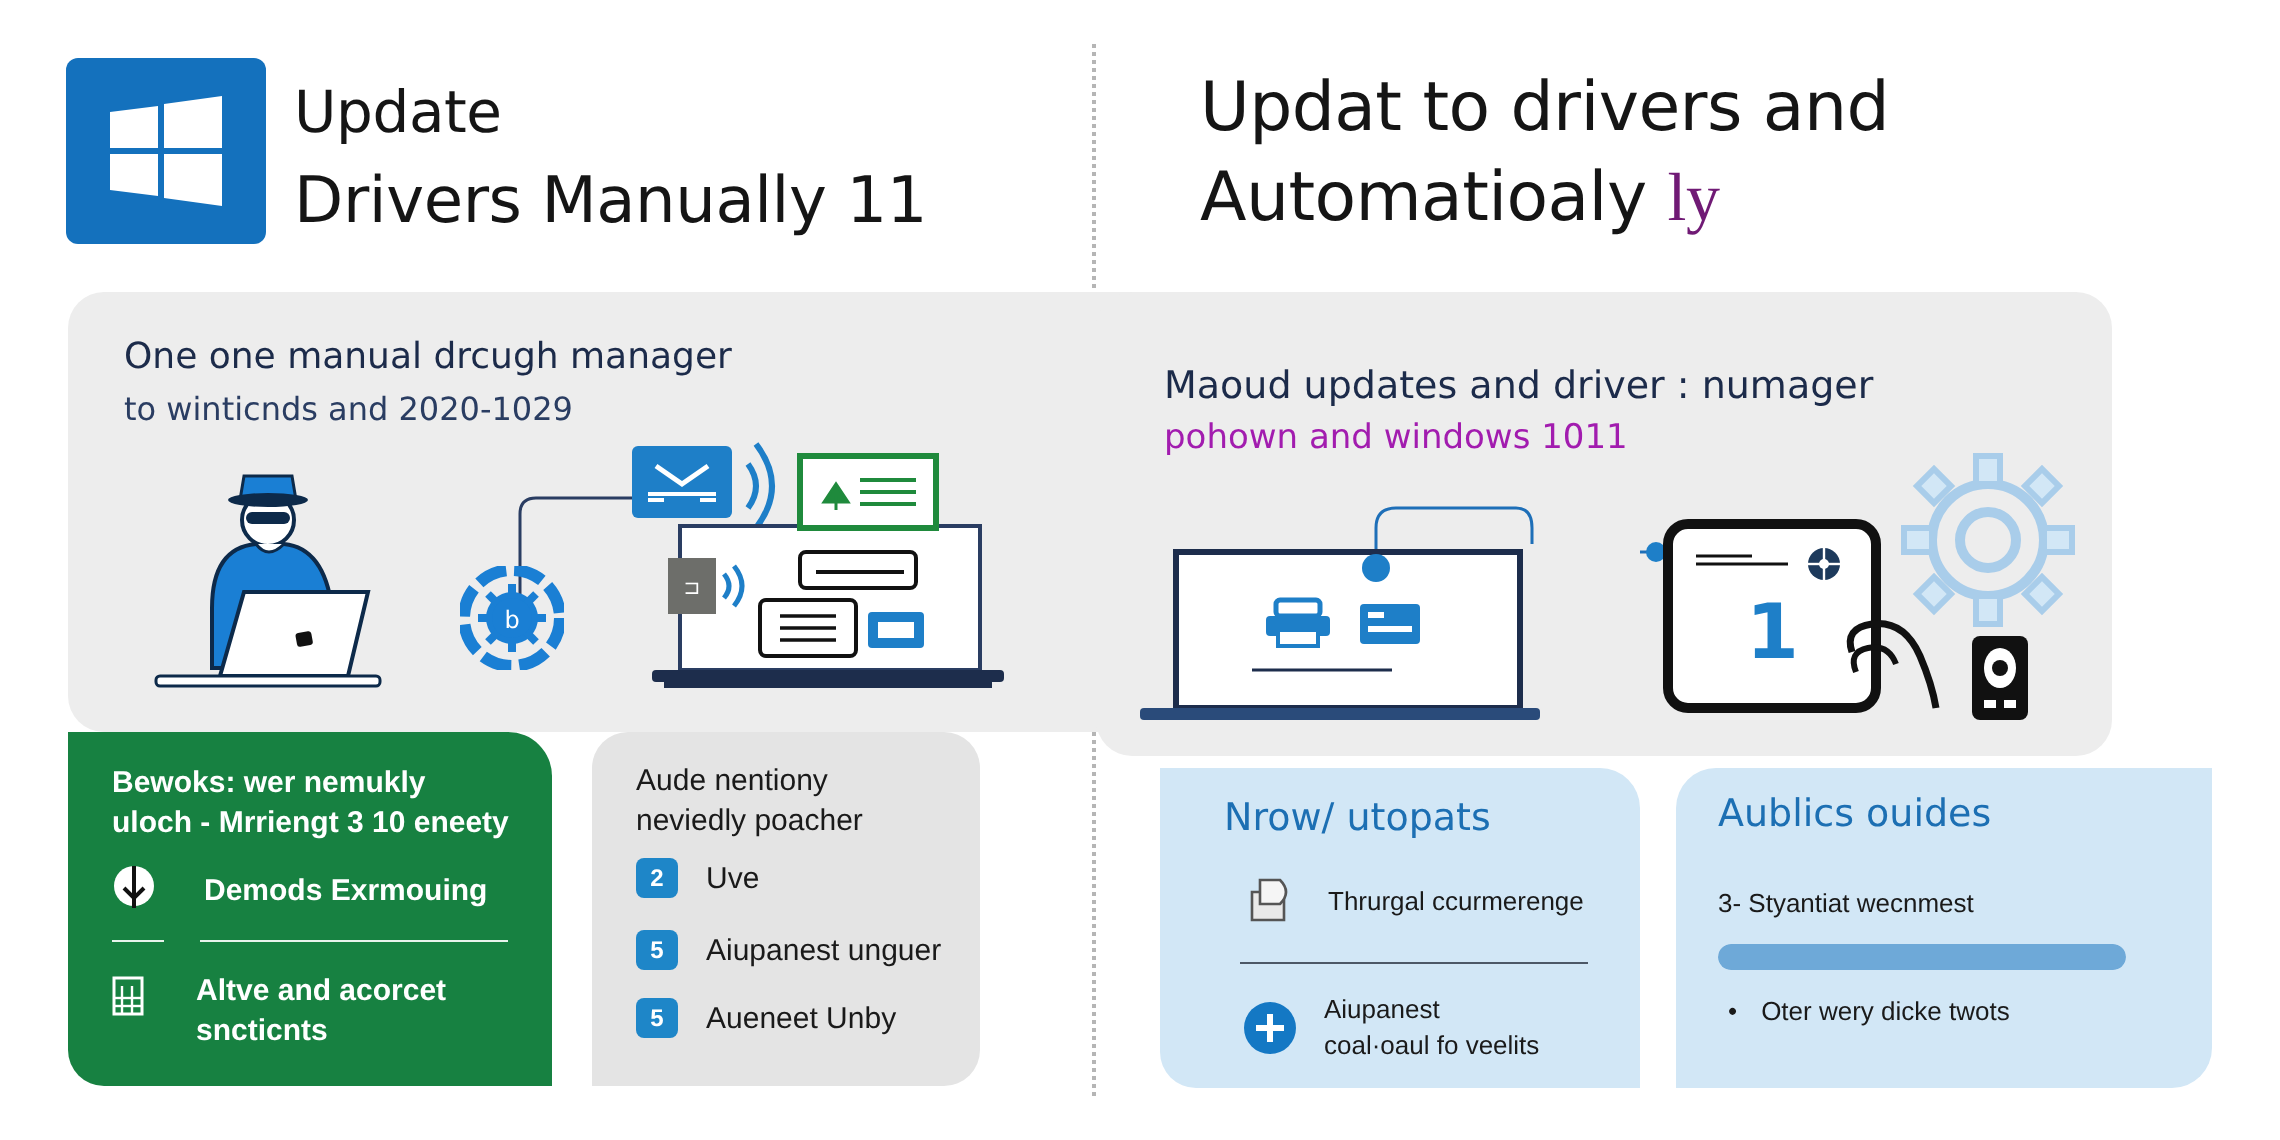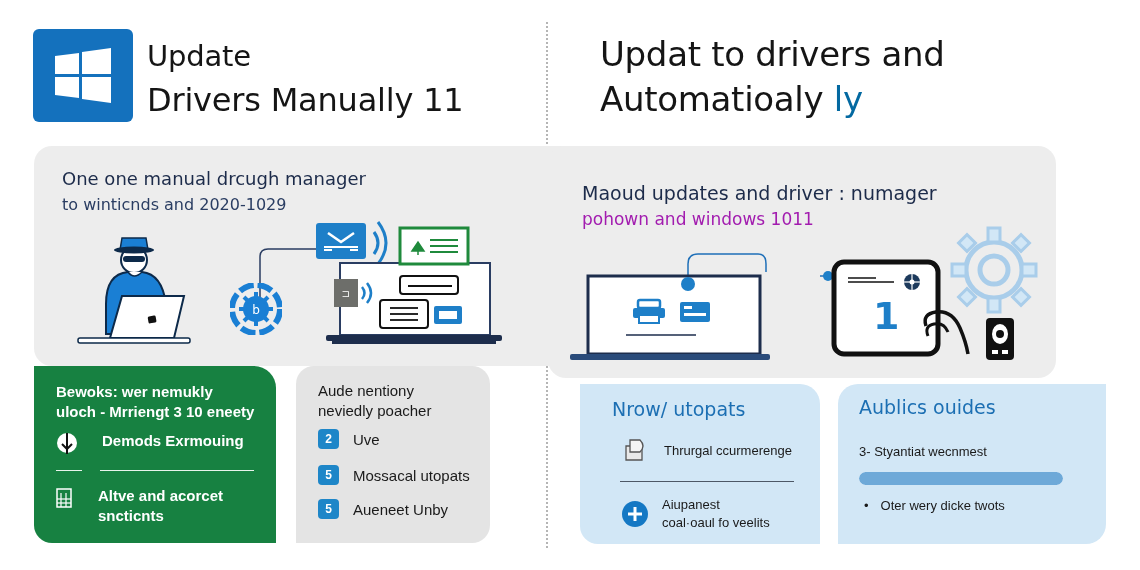--- a/index.html
+++ b/index.html
@@ -9,36 +9,36 @@
   .divider { position: absolute; left: 546px; top: 22px; height: 526px; width: 0; border-left: 2px dotted #b5b5b5; }
 
   
   .logo { position: absolute; left: 33px; top: 29px; width: 100px; height: 93px; background: #1471bd; border-radius: 6px; }
   .logo svg { position: absolute; left: 20px; top: 19px; }
   .left-title { position: absolute; left: 147px; top: 36px; font-family: "DejaVu Sans", sans-serif; font-size: 29px; line-height: 40px; color: #151515; letter-spacing: -0.2px; }
   .left-title .l2 { font-size: 32px; display: block; margin-top: 4px; }
 
   
   .right-title { position: absolute; left: 600px; top: 32px; font-family: "DejaVu Sans", sans-serif; font-size: 34px; line-height: 45px; color: #151515; letter-spacing: -0.3px; }
-  .right-title .accent { color: #0369a1; }
+  .right-title .accent { color: #701a75; font-family: Liberation Serif, serif; }
 
   
   .panel { position: absolute; background: #ededed; border-radius: 18px; }
   .p-left-top { left: 34px; top: 146px; width: 556px; height: 220px; }
   .p-right-top { left: 548px; top: 146px; width: 508px; height: 232px; }
 
   .p-title { position: absolute; font-family: "DejaVu Sans", sans-serif; color: #1c2b4a; }
   .lt-t1 { left: 28px; top: 22px; font-size: 18px; }
   .lt-t2 { left: 28px; top: 49px; font-size: 16px; color: #2a3d62; }
   .rt-t1 { left: 34px; top: 36px; font-size: 19px; }
   .rt-t2 { left: 34px; top: 63px; font-size: 17px; color: #a21caf; }
 
   .green-card { position: absolute; left: 34px; top: 366px; width: 242px; height: 177px; background: #178141; border-radius: 0 22px 0 18px; color: #fff; }
   .gc-h { position: absolute; left: 22px; top: 16px; font-size: 15px; font-weight: bold; line-height: 20px; }
-  .gc-row { position: absolute; left: 22px; display: flex; align-items: flex-start; font-size: 15px; font-weight: bold; }
+  .gc-row { position: absolute; left: 22px; display: flex; align-items: flex-end; font-size: 15px; font-weight: bold; }
   .gc-row1 { top: 66px; }
   .gc-row2 { top: 120px; align-items: flex-start; line-height: 20px; }
   .gc-row .txt { margin-left: 24px; }
   .gc-line { position: absolute; top: 104px; height: 1px; background: #e8f4ec; }
 
   .grey-card { position: absolute; left: 296px; top: 366px; width: 194px; height: 177px; background: #e4e4e4; border-radius: 18px 18px 18px 0; }
   .gr-h { position: absolute; left: 22px; top: 15px; font-size: 15px; line-height: 20px; color: #1a1a1a; }
   .gr-row { position: absolute; left: 22px; display: flex; align-items: center; font-size: 15px; color: #1a1a1a; }
   .gr-row .badge { width: 21px; height: 20px; background: #1e86c8; color: #fff; border-radius: 4px; font-size: 12px; font-weight: bold; display: flex; align-items: center; justify-content: center; margin-right: 14px; }
 
@@ -181,21 +181,21 @@
   <div class="gr-h">
     <div>Aude nentiony</div>
     <div>neviedly poacher</div>
   </div>
   <div class="gr-row" style="top:63px">
     <span class="badge">2</span>
     <span>Uve</span>
   </div>
   <div class="gr-row" style="top:99px">
     <span class="badge">5</span>
-    <span>Mossacal utopats</span>
+    <span>Aiupanest unguer</span>
   </div>
   <div class="gr-row" style="top:133px">
     <span class="badge">5</span>
     <span>Aueneet Unby</span>
   </div>
 </div>
 
 <div class="panel p-right-top">
   <div class="p-title rt-t1">Maoud updates and driver : numager</div>
   <div class="p-title rt-t2">pohown and windows 1011</div>

